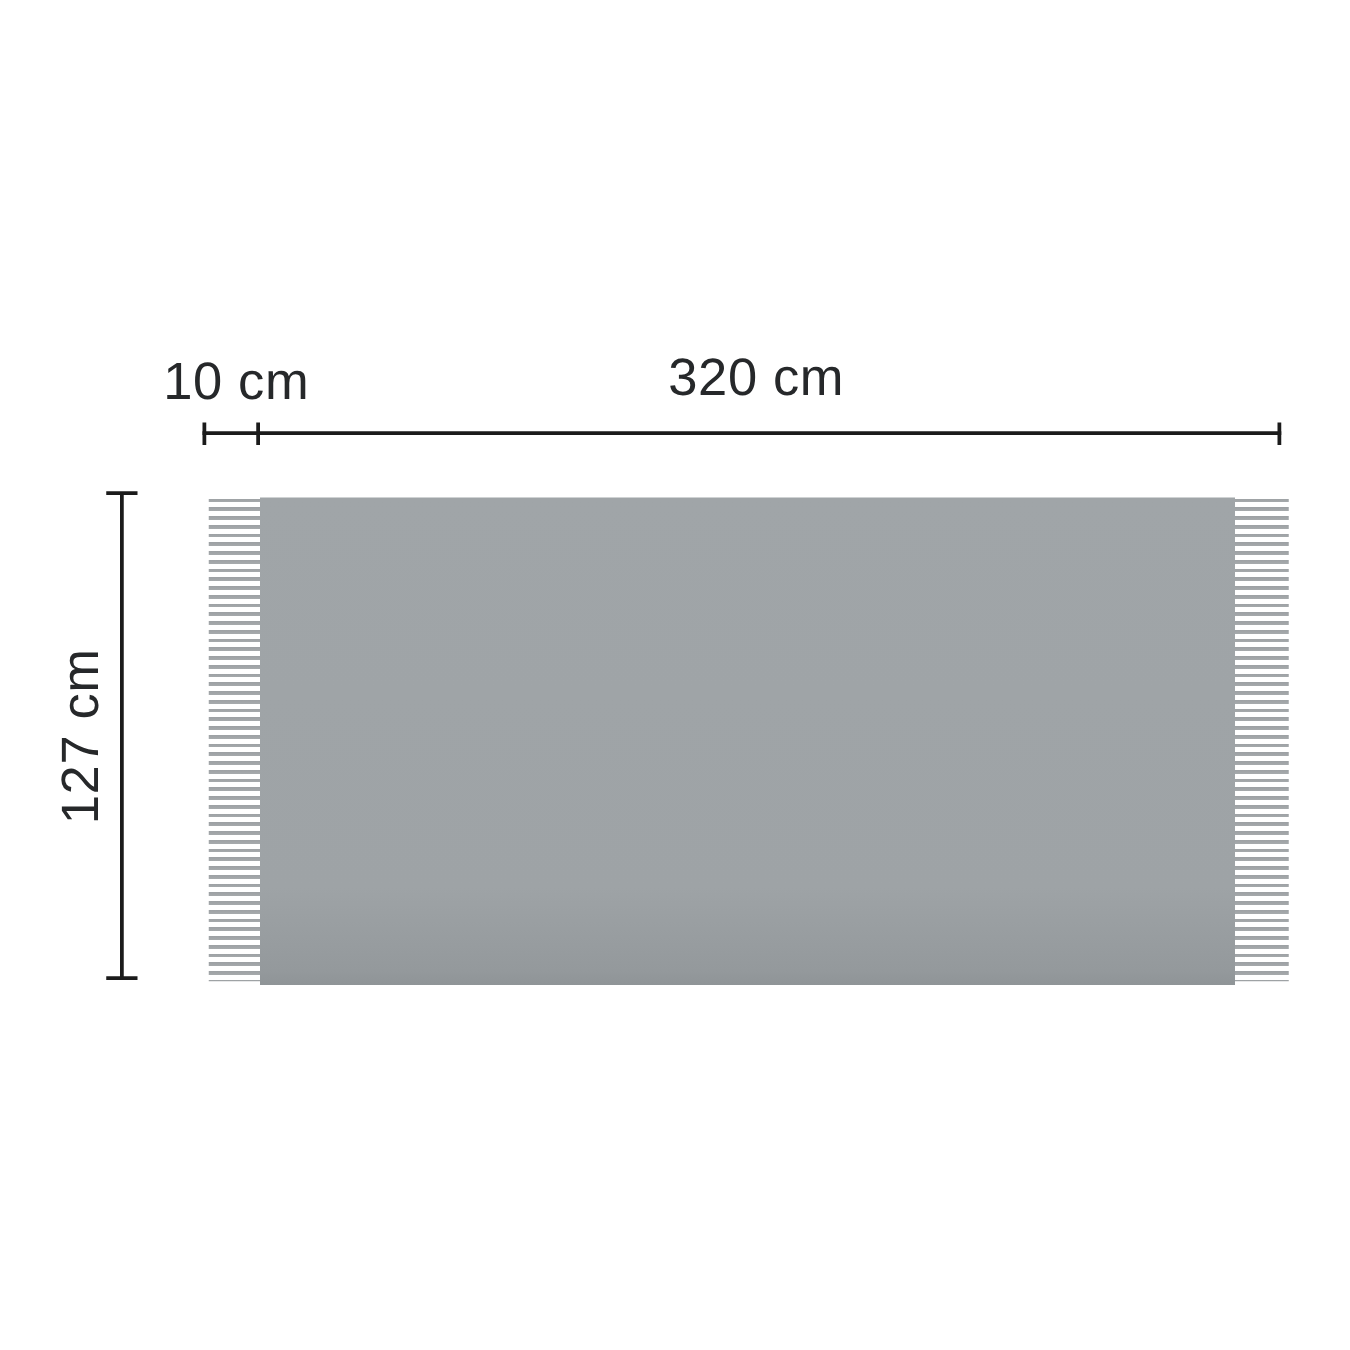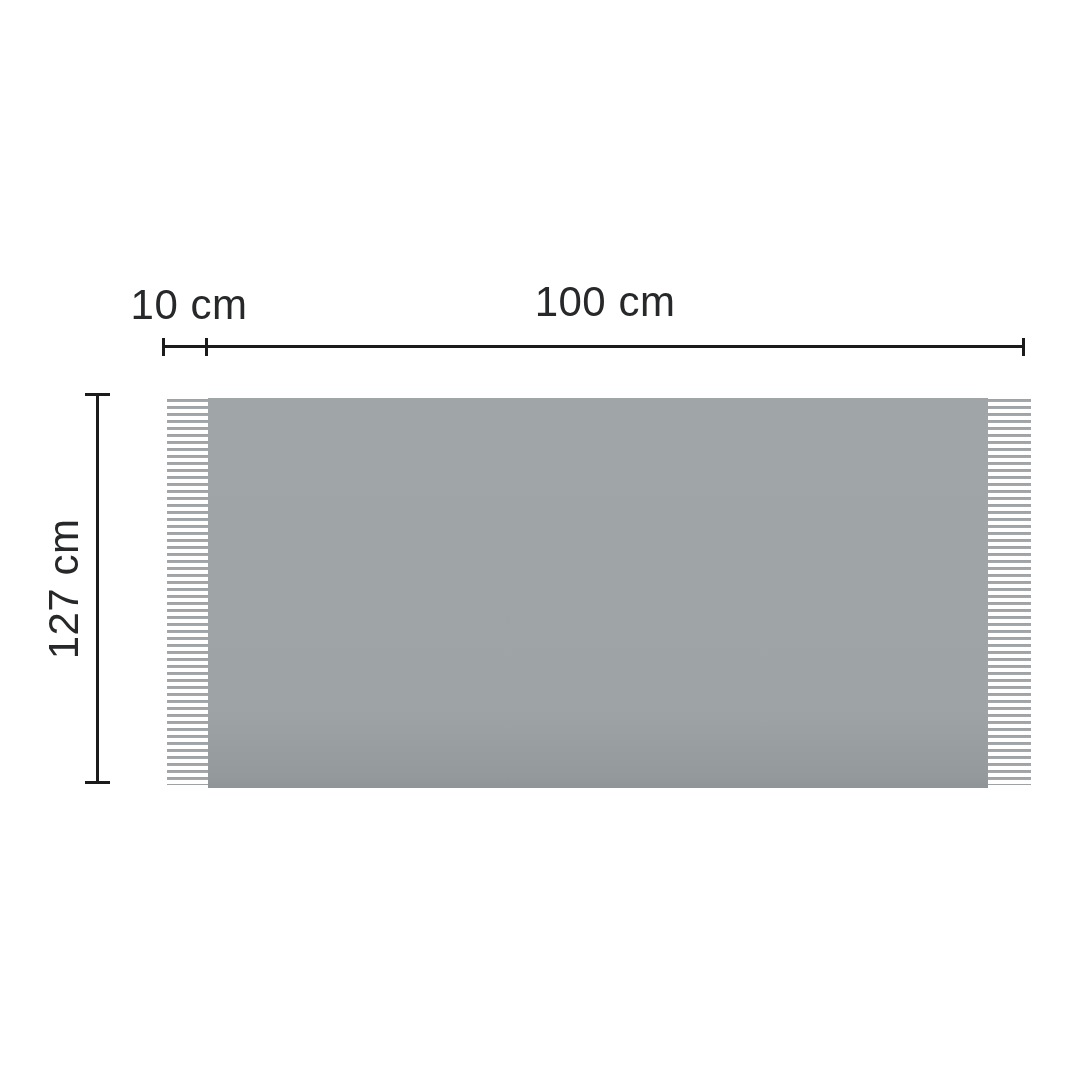--- a/index.html
+++ b/index.html
@@ -113,21 +113,21 @@
   .fringe-left  { left: 0;     width: 41px; }
   .fringe-right { left: 821px; width: 43px; }
 </style>
 </head>
 <body>
 
 <div class="stage">
 
   <div class="dim-label label-fringe">10 cm</div>
 
-  <div class="dim-label label-width">100 cm</div>
+  <div class="dim-label label-width">320 cm</div>
 
   <div class="dim-label label-height">127 cm</div>
 
   <div class="dim-h-line"></div>
   <div class="dim-h-tick tick-h-left"></div>
   <div class="dim-h-tick tick-h-mid"></div>
   <div class="dim-h-tick tick-h-right"></div>
 
   <div class="dim-v-line"></div>
   <div class="dim-v-tick tick-v-top"></div>

